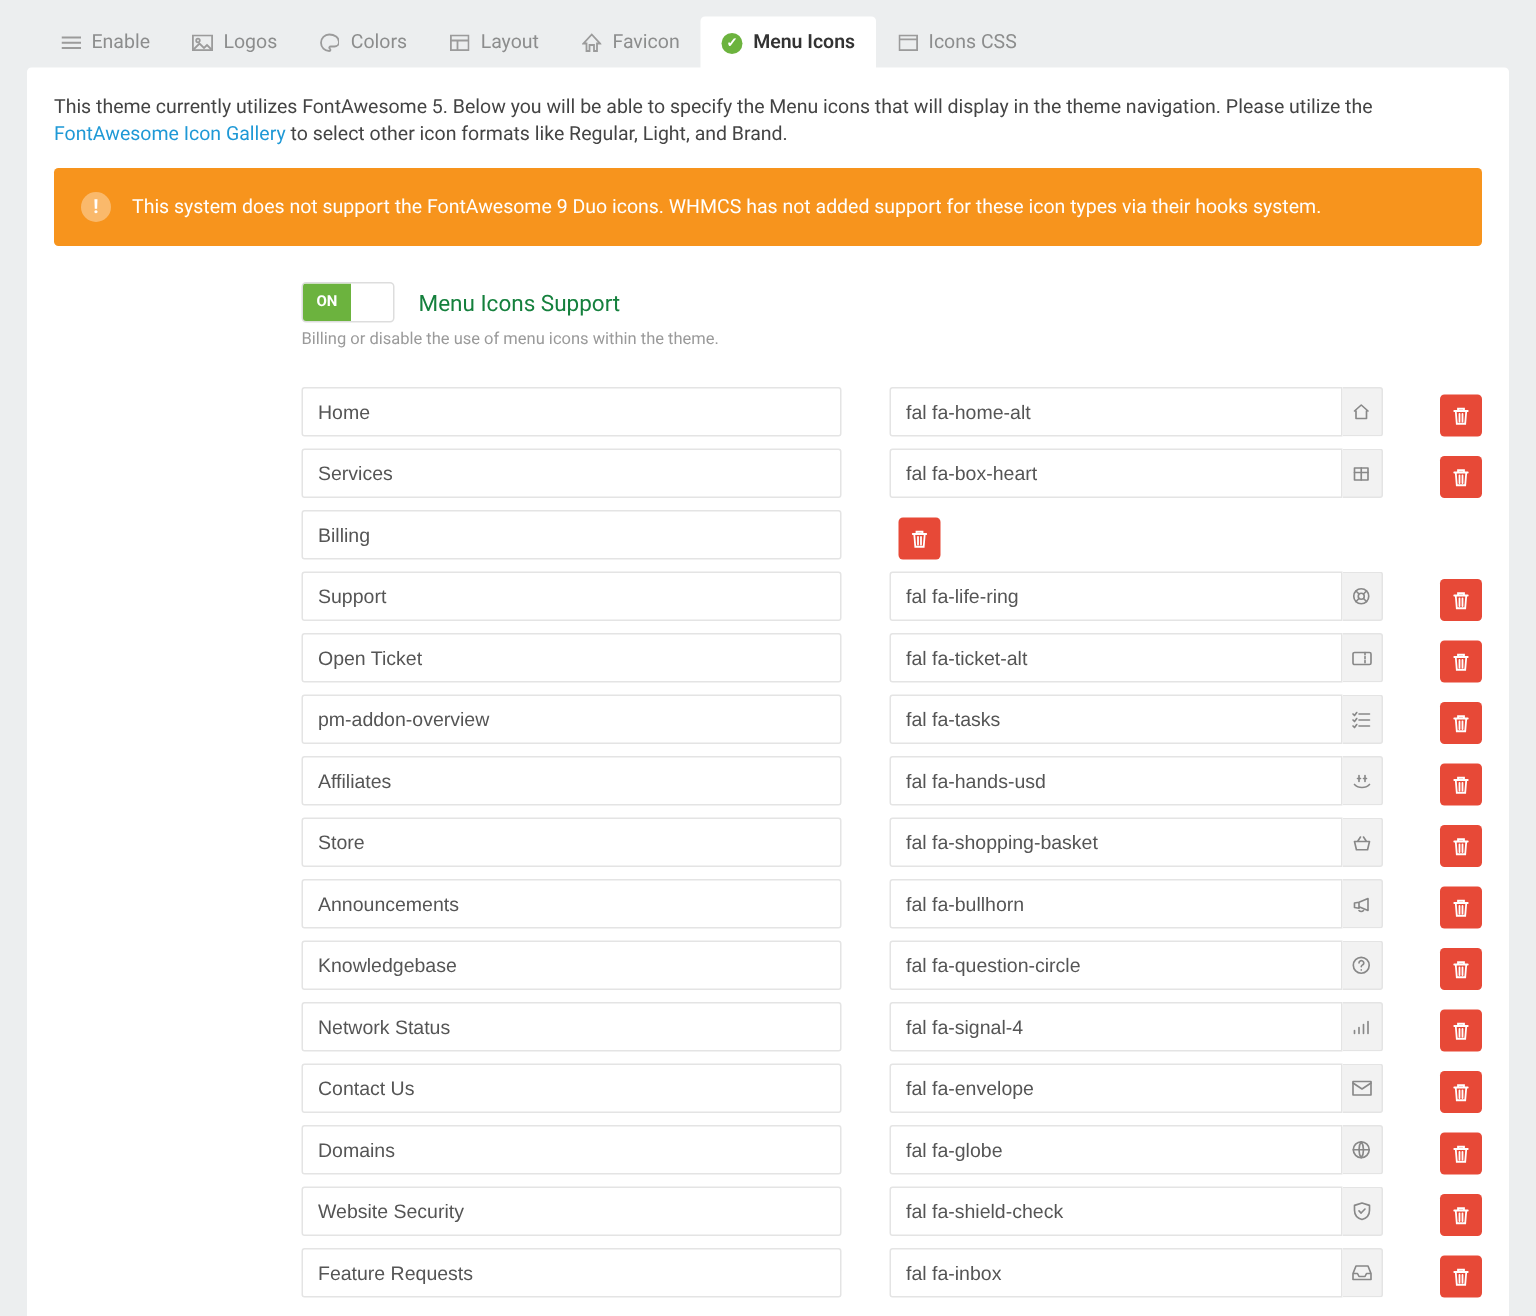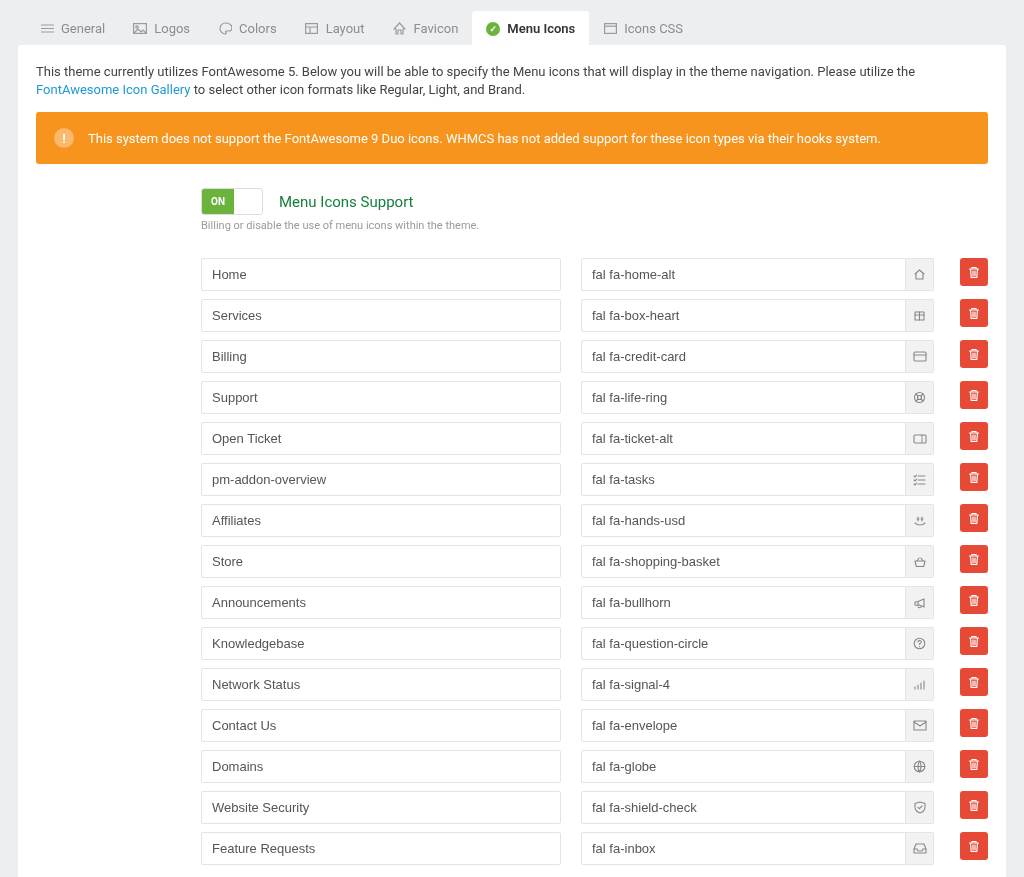--- a/index.html
+++ b/index.html
@@ -66,21 +66,21 @@
   .toggle-row { display:flex; align-items:center; gap:16px; margin-bottom:4px; }
   .toggle {
     width: 62px; height: 27px; border-radius:3px; background:#fff; border:1px solid #ddd;
     display:flex; align-items:center; overflow:hidden; cursor:pointer;
   }
   .toggle .on { background:#6cb33e; color:#fff; font-size:10px; font-weight:700; height:100%; width:32px; display:flex; align-items:center; justify-content:center; }
   .toggle .off { flex:1; }
   .toggle-label { font-size:15px; color:#15803d; }
   .hint { font-size:11px; color:#9a9a9a; margin-bottom: 26px; }
   .rows { display:flex; flex-direction:column; gap:8px; }
-  .row { display:flex; gap:20px; align-items:flex-start; }
+  .row { display:flex; gap:32px; align-items:flex-end; }
   .col { position:relative; }
   .col.name { flex: 0 0 360px; }
   .col.icon { flex: 1; display:flex; }
   input.txt {
     width:100%;
     border:1px solid #e4e4e4;
     border-radius:2px;
     padding: 8px 10px;
     font-size: 13px;
     color:#555;
@@ -102,21 +102,21 @@
 </head>
 <body>
 
 <div class="tabs" id="tabs">
     <div class="tab">
       <span class="ticon">
         <svg width="13" height="11" viewBox="0 0 13 11">
           <path d="M0 2h13M0 5.5h13M0 9h13" stroke="#9b9b9b" stroke-width="1.2" fill="none"></path>
         </svg>
       </span>
-      <span>General</span>
+      <span>Enable</span>
     </div>
     <div class="tab">
       <span class="ticon">
         <svg width="14" height="11" viewBox="0 0 14 11">
           <rect x="0.6" y="0.6" width="12.8" height="9.8" stroke="#9b9b9b" stroke-width="1.2" fill="none"></rect>
           <circle cx="4" cy="4" r="1.2" stroke="#9b9b9b" stroke-width="1.2" fill="none"></circle>
           <path d="M1 10l4-4 3 3 2-2 3 3" stroke="#9b9b9b" stroke-width="1.2" fill="none"></path>
         </svg>
       </span>
       <span>Logos</span>
@@ -214,29 +214,20 @@
           <div class="del">
             <span>
               <svg width="12" height="13" viewBox="0 0 12 13">
                 <path d="M1.5 3h9M4 3V1.5h4V3M2.5 3l.7 8.5h5.6L9.5 3M5 5v5M7 5v5" stroke="#fff" stroke-width="1.2" fill="none" stroke-linecap="round"></path>
               </svg>
             </span>
           </div>
         </div>
         <div class="row">
           <div class="col name"><input class="txt" value="Billing" style=""></div>
-          <div class="col icon">
-            <input class="txt" value="fal fa-credit-card" style="">
-            <div class="addon">
-              <svg width="14" height="11" viewBox="0 0 14 11">
-                <rect x="1" y="1" width="12" height="9" rx="1" stroke="#888" stroke-width="1.1" fill="none" stroke-linecap="round" stroke-linejoin="round"></rect>
-                <path d="M1 4h12" stroke="#888" stroke-width="1.1" fill="none" stroke-linecap="round" stroke-linejoin="round"></path>
-              </svg>
-            </div>
-          </div>
           <div class="del">
             <span>
               <svg width="12" height="13" viewBox="0 0 12 13">
                 <path d="M1.5 3h9M4 3V1.5h4V3M2.5 3l.7 8.5h5.6L9.5 3M5 5v5M7 5v5" stroke="#fff" stroke-width="1.2" fill="none" stroke-linecap="round"></path>
               </svg>
             </span>
           </div>
         </div>
         <div class="row">
           <div class="col name"><input class="txt" value="Support" style=""></div>

